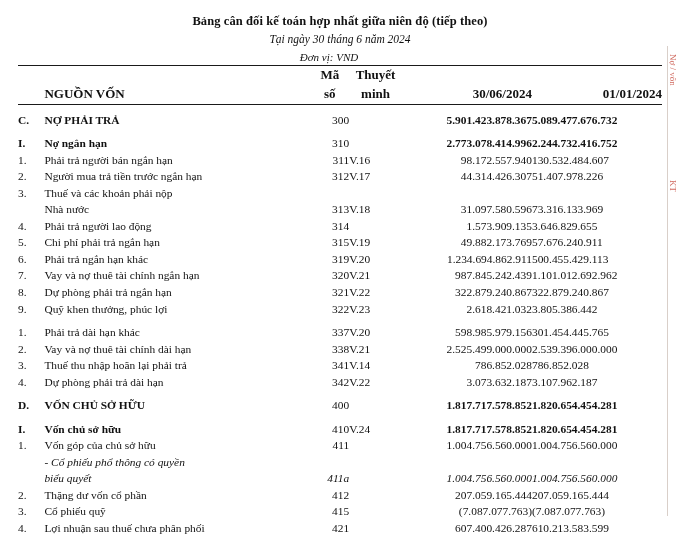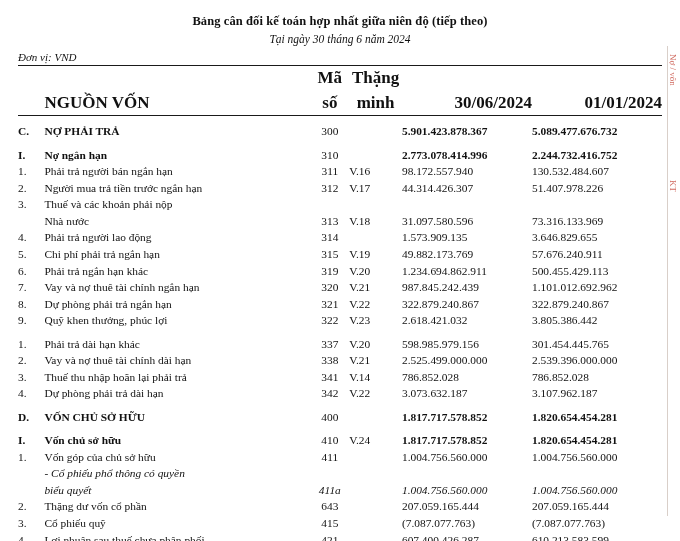--- a/index.html
+++ b/index.html
@@ -29,49 +29,49 @@
     letter-spacing: 0.1px;
     margin-top: 4px;
   }
   .doc-subtitle {
     text-align: center;
     font-size: 11.5px;
     margin-top: 4px;
     font-style: italic;
   }
   .unit-line {
-    text-align: left;
+    text-align: center;
     font-size: 11px;
     font-style: italic;
     margin-top: 6px;
     padding-right: 22px;
   }
   table.fs {
     width: 100%;
     border-collapse: collapse;
     font-size: 11.4px;
     margin-top: 2px;
   }
   table.fs td {
     padding: 0;
     vertical-align: bottom;
     line-height: 1.45;
     white-space: nowrap;
   }
   
   .c-idx   { width: 26px; text-align: left; padding-left: 2px; }
   .c-label { width: 262px; text-align: left; }
-  .c-ma    { width: 38px; text-align: center; }
+  .c-ma    { width: 38px; text-align: right; }
   .c-tm    { width: 52px; }
-  .c-v1    { width: 128px; text-align: left; padding-right: 14px; }
+  .c-v1    { width: 128px; text-align: right; padding-right: 14px; }
   .c-v2    { width: 128px; text-align: left; padding-right: 4px; }
 
   thead td {
     font-weight: bold;
-    font-size: 17px;
+    font-size: 13px;
     vertical-align: bottom;
     padding-bottom: 2px;
   }
   thead .hdr-nguonvon { text-align: left; padding-left: 14px; font-family: Liberation Serif, serif; }
   thead .hdr-ma   { text-align: center; line-height: 1.15; }
   thead .hdr-tm   { text-align: center; line-height: 1.15; }
   thead .hdr-v1, thead .hdr-v2 { text-align: right; }
   .hdr-row td { border-bottom: 1.1px solid #1a1a1a; }
   .hdr-top td { border-top: 1.1px solid #1a1a1a; }
 
@@ -122,21 +122,21 @@
   <table class="fs">
     <thead>
       <tr class="hdr-top hdr-row">
         <td class="c-idx"></td>
         <td class="c-label hdr-nguonvon">NGUỒN VỐN</td>
         <td class="c-ma hdr-ma">
           <div>Mã</div>
           <div>số</div>
         </td>
         <td class="c-tm hdr-tm">
-          <div>Thặng</div>
+          <div>Thuyết</div>
           <div>minh</div>
         </td>
         <td class="c-v1 hdr-v1">30/06/2024</td>
         <td class="c-v2 hdr-v2">01/01/2024</td>
       </tr>
     </thead>
     <tbody id="fs-body">
         <tr class="spacer">
           <td colspan="6"></td>
         </tr>
@@ -316,21 +316,21 @@
           <td class="c-idx idx-num"></td>
           <td class="c-label indent1 italic">biểu quyết</td>
           <td class="c-ma italic">411a</td>
           <td class="c-tm"></td>
           <td class="c-v1 italic">1.004.756.560.000</td>
           <td class="c-v2 italic">1.004.756.560.000</td>
         </tr>
         <tr>
           <td class="c-idx idx-num">2.</td>
           <td class="c-label indent1">Thặng dư vốn cổ phần</td>
-          <td class="c-ma">643</td>
+          <td class="c-ma">412</td>
           <td class="c-tm"></td>
           <td class="c-v1">207.059.165.444</td>
           <td class="c-v2">207.059.165.444</td>
         </tr>
         <tr>
           <td class="c-idx idx-num">3.</td>
           <td class="c-label indent1">Cổ phiếu quỹ</td>
           <td class="c-ma">415</td>
           <td class="c-tm"></td>
           <td class="c-v1">(7.087.077.763)</td>

